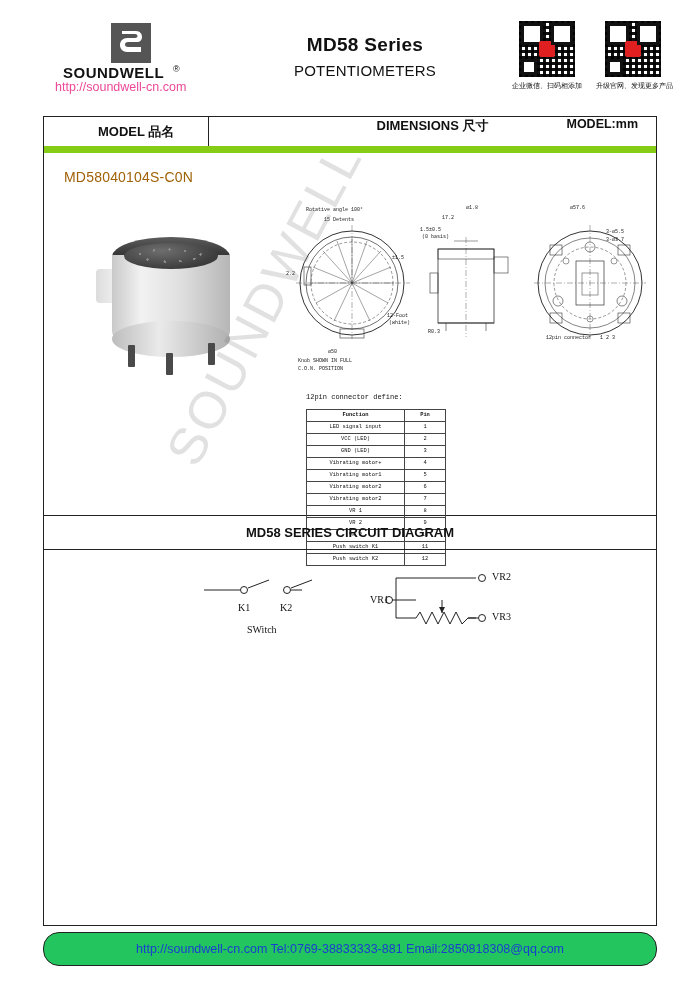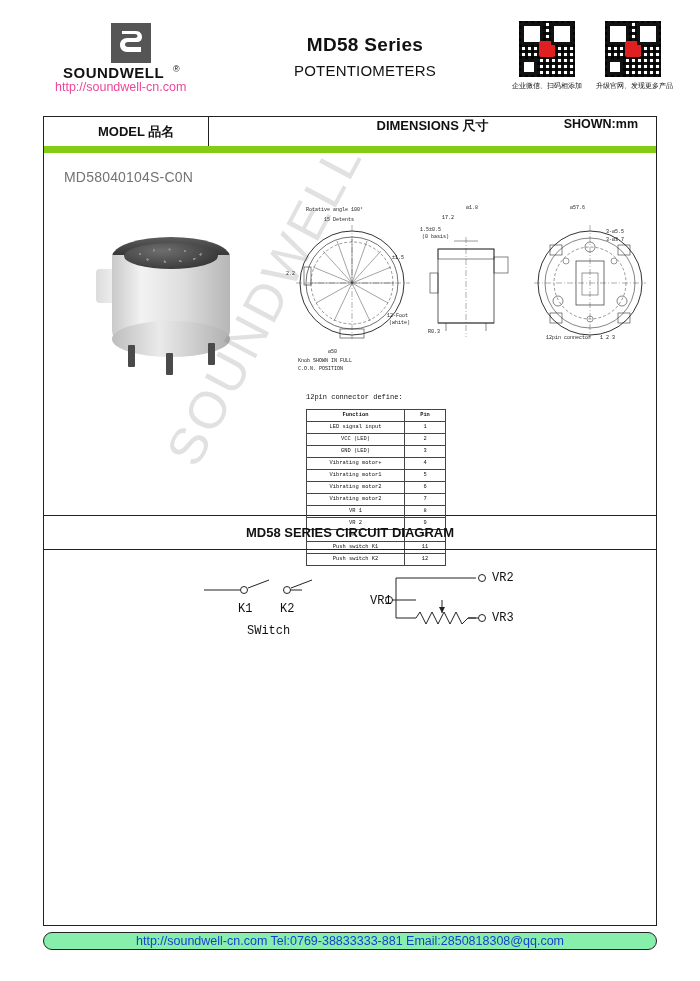--- a/index.html
+++ b/index.html
@@ -163,21 +163,21 @@
 
   .row-main {
     position: relative;
     height: 363px;
     border-bottom: 1px solid #222;
   }
   .part-no {
     position: absolute;
     left: 20px; top: 16px;
     font-size: 14px;
-    color: #737373;
+    color: #a16207;
     letter-spacing: 0.2px;
   }
 
   
   .photo {
     position: absolute;
     left: 30px; top: 60px;
     width: 195px; height: 180px;
   }
   .knob-top {
@@ -295,22 +295,22 @@
     position: relative;
     height: 374px;
   }
   .circuit-wrap {
     position: absolute;
     left: 0; top: 0;
     width: 100%; height: 130px;
   }
   .c-label {
     position: absolute;
-    font-size: 12px;
-    font-family: Liberation Mono, monospace;
+    font-size: 10px;
+    font-family: Liberation Serif, serif;
   }
 
   
   .watermark {
     position: absolute;
     left: 0; top: 0;
     width: 614px; height: 810px;
     pointer-events: none;
     overflow: hidden;
   }
@@ -323,29 +323,29 @@
     color: rgba(120,120,120,0.22);
     letter-spacing: 3px;
     font-family: "Liberation Sans", sans-serif;
     white-space: nowrap;
   }
 
   
   .footer {
     position: absolute;
     left: 43px; top: 932px;
-    width: 614px; height: 18px;
+    width: 614px; height: 34px;
     border: 1px solid #222;
     border-radius: 16px;
     display: flex;
     align-items: center;
     justify-content: center;
     font-size: 12.5px;
     color: #1a3fd0;
-    background: #86efac;
+    background: #22c55e;
   }
 </style>
 </head>
 <body>
 
 <div class="page">
 
   <div class="header">
 
     <div class="logo-block">
@@ -382,21 +382,21 @@
       </div>
     </div>
   </div>
 
   <div class="frame">
 
     <div class="row-head">
       <div class="cell-model">MODEL 品名</div>
       <div class="cell-dims">
         <span>DIMENSIONS 尺寸</span>
-        <span class="cell-unit">SHOWN:mm</span>
+        <span class="cell-unit">MODEL:mm</span>
       </div>
     </div>
 
     <div class="row-main">
 
       <div class="part-no">MD58040104S-C0N</div>
 
       <div class="photo">
         <div class="tab-left"></div>
         <div class="knob-top"></div>

